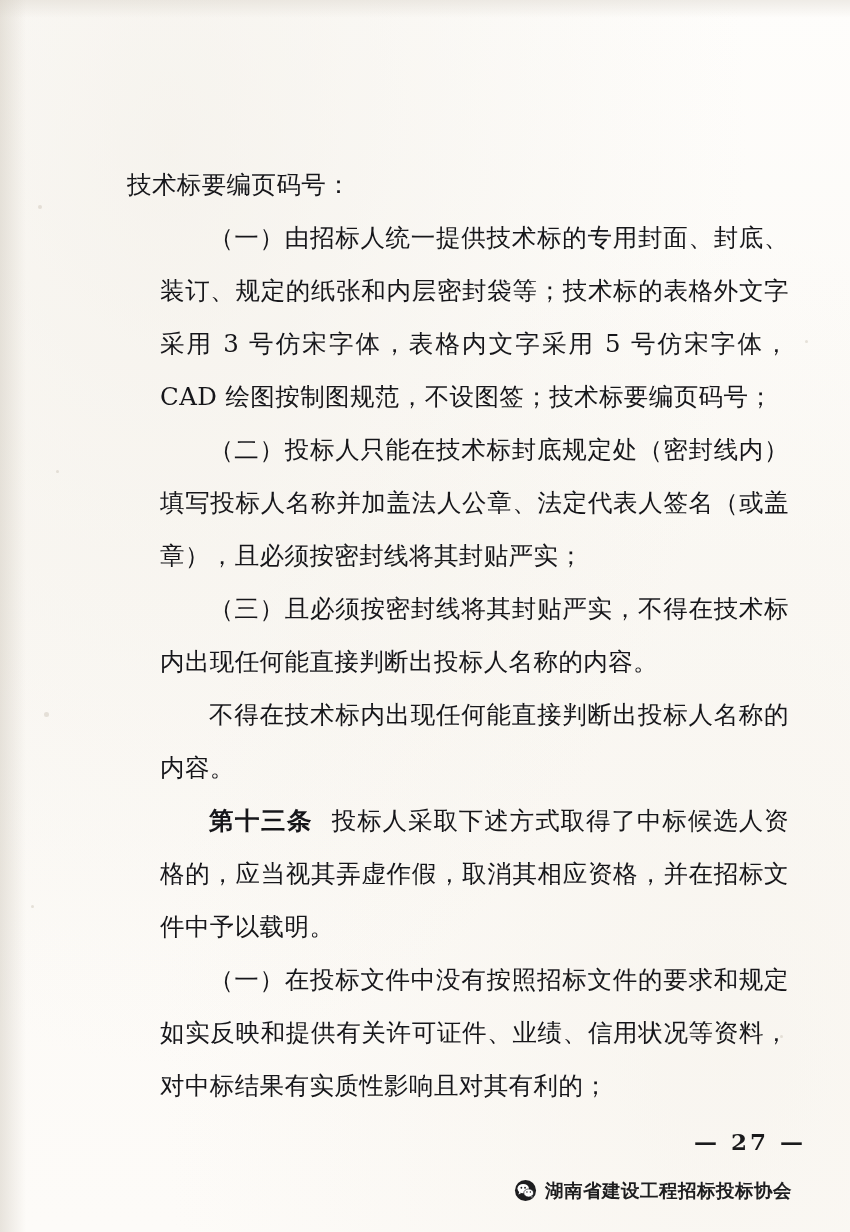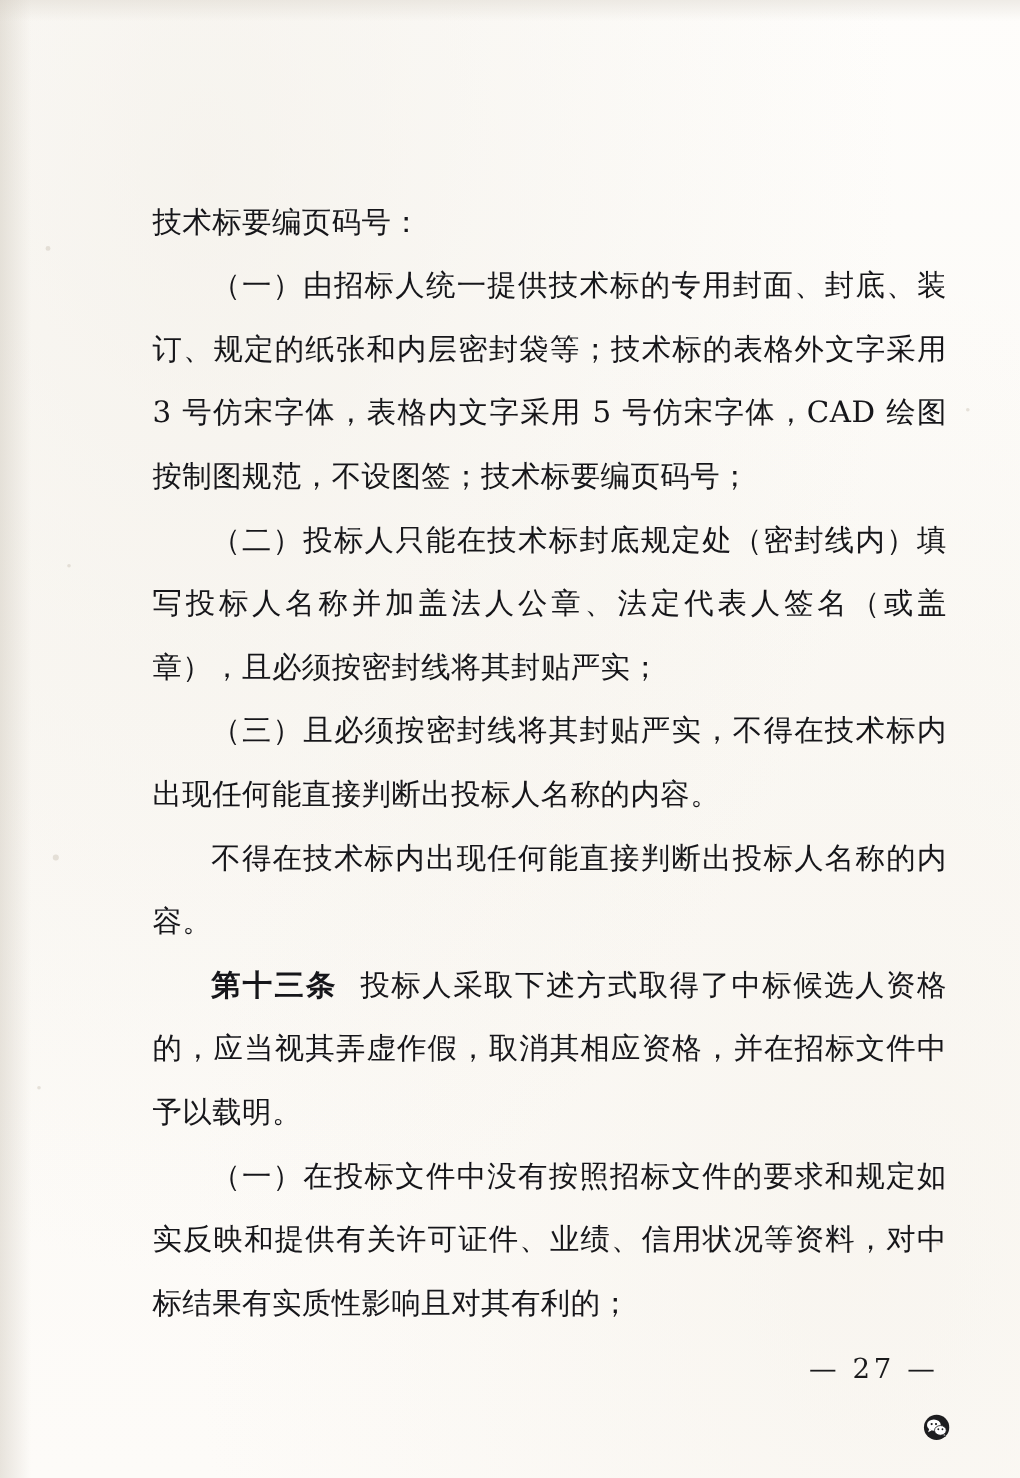--- a/index.html
+++ b/index.html
@@ -54,40 +54,42 @@
     line-height: 53px;
     color: #16161a;
     letter-spacing: 0.4px;
     text-align: justify;
     text-justify: inter-ideograph;
     margin: 0;
     font-family: "DejaVu Serif", "Liberation Serif", serif;
   }
   .para.indent {
     text-indent: 49px;
+    margin-left: 33px;
   }
   .article-label {
     font-weight: bold;
     letter-spacing: 1px;
   }
   .gap-after {
     display: inline-block;
     width: 18px;
   }
 
   .page-number {
     position: absolute;
     left: 0;
-    right: 68px;
+    right: 44px;
     top: 1128px;
     text-align: right;
     font-size: 23px;
     color: #1a1a1c;
     letter-spacing: 3px;
     font-family: "DejaVu Serif", "Liberation Serif", serif;
+    font-weight: bold;
   }
 
   .footer-brand {
     position: absolute;
     right: 58px;
     top: 1178px;
     display: flex;
     align-items: center;
     gap: 8px;
   }
@@ -149,14 +151,15 @@
         <ellipse cx="9.6" cy="10" rx="6" ry="4.9" fill="#ffffff"></ellipse>
         <path d="M5.6 13.2 L4.6 16.2 L7.6 14.6 Z" fill="#ffffff"></path>
         <ellipse cx="15.3" cy="14.6" rx="5.1" ry="4.2" fill="#ffffff" stroke="#1d1d1f" stroke-width="0.7"></ellipse>
         <path d="M18.9 17.6 L19.8 19.8 L17.2 18.7 Z" fill="#ffffff" stroke="#1d1d1f" stroke-width="0.5"></path>
         <circle cx="7.7" cy="9.1" r="0.95" fill="#1d1d1f"></circle>
         <circle cx="11.5" cy="9.1" r="0.95" fill="#1d1d1f"></circle>
         <circle cx="13.5" cy="13.6" r="0.8" fill="#1d1d1f"></circle>
         <circle cx="17.1" cy="13.6" r="0.8" fill="#1d1d1f"></circle>
       </svg>
     </span>
+    <span class="brand-text">湖南省建设工程招标投标协会</span>
   </div>
 </div>
 
 </body></html>

